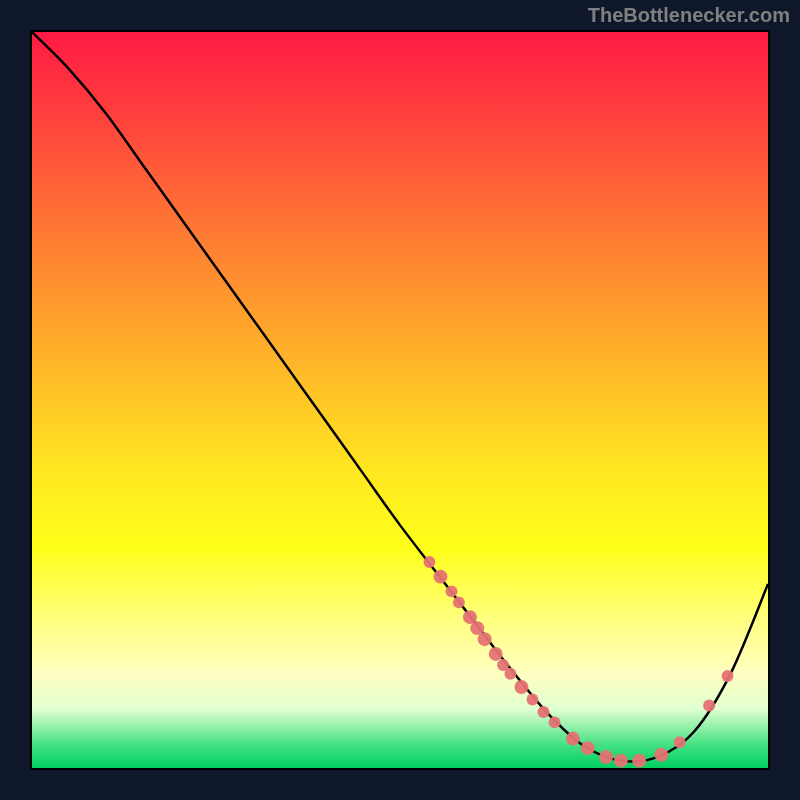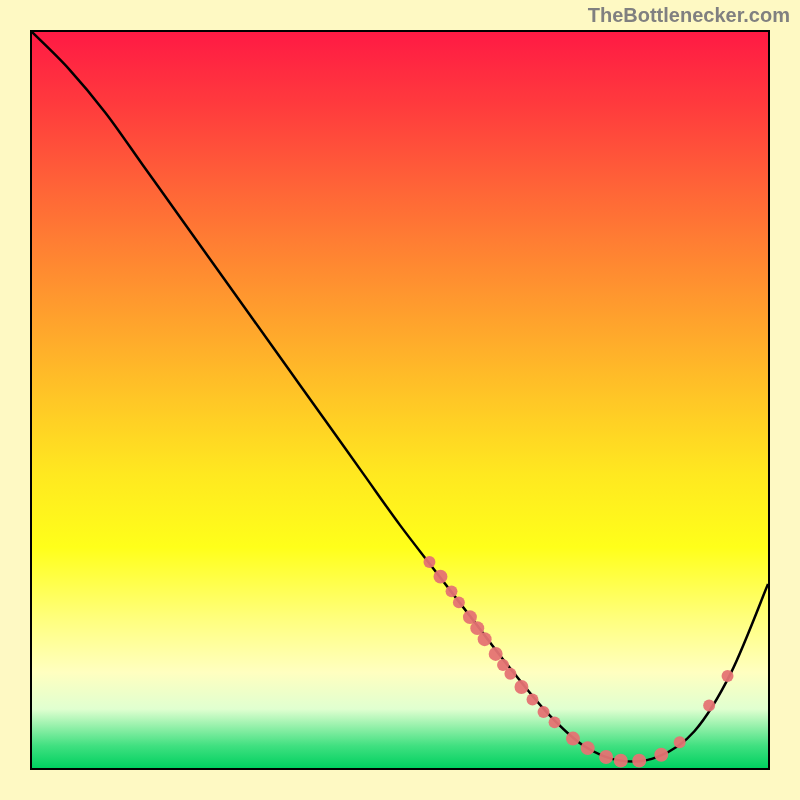--- a/index.html
+++ b/index.html
@@ -1,17 +1,17 @@
 <!DOCTYPE html>
 <html><head>
 <meta charset="utf-8">
 <style>
   * { margin: 0; padding: 0; box-sizing: border-box; }
   html, body { width: 800px; height: 800px; overflow: hidden; font-family: Arial, sans-serif; }
-  .container { position: relative; width: 800px; height: 800px; background: #fef9c3; }
+  .container { position: relative; width: 800px; height: 800px; background: #0f172a; }
   .attribution {
     position: absolute;
     top: 4px;
     right: 10px;
     font-size: 20px;
     font-weight: bold;
     color: #808080;
     z-index: 10;
   }
   .plot-area {

